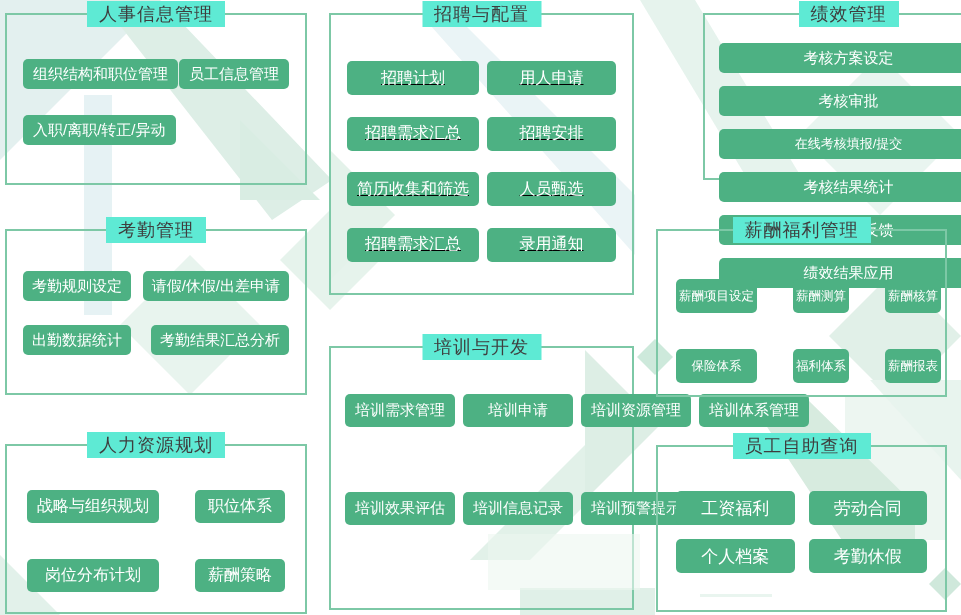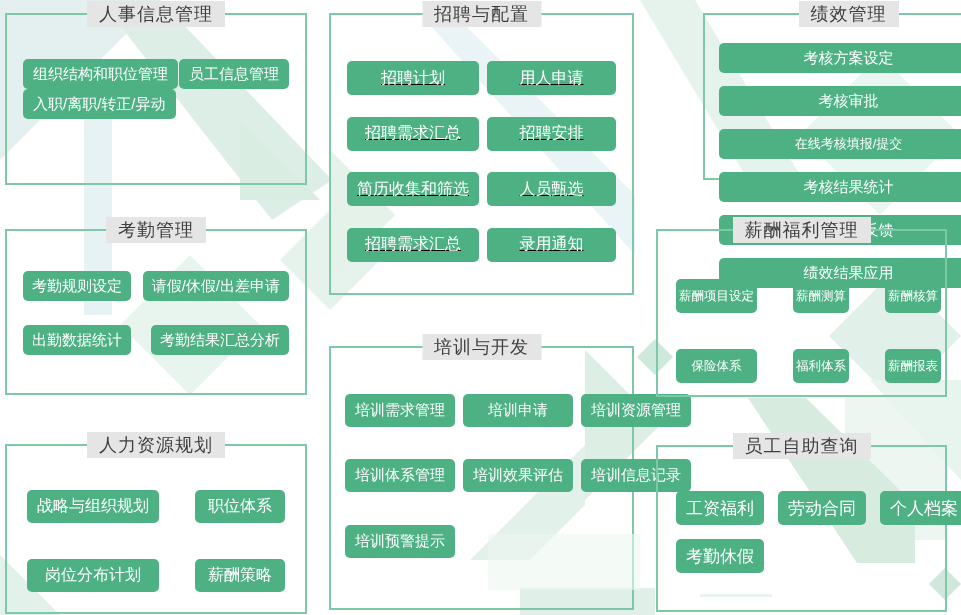--- a/index.html
+++ b/index.html
@@ -15,21 +15,21 @@
     position:absolute;
     border:2px solid #7dc8a6;
     box-sizing:border-box;
     background:transparent;
     z-index:2;
   }
   .section-title{
     position:absolute;
     top:-14px;left:50%;
     transform:translateX(-50%);
-    background:#e5e5e5;
+    background:#5eead4;
     padding:0 12px;
     font-size:18px;
     line-height:26px;
     color:#3e3e3e;
     letter-spacing:1px;
     white-space:nowrap;
   }
   .btn{
     background:#4db183;
     color:#ffffff;
@@ -46,48 +46,48 @@
     cursor:pointer;
   }
   
   .rows{display:flex;flex-direction:column;height:100%;box-sizing:border-box;}
   .row{display:flex;justify-content:space-between;align-items:center;}
   
   .grid{display:grid;height:100%;box-sizing:border-box;}
   .grid .btn{width:100%;box-sizing:border-box;}
 
   .sec-personnel{left:5px;top:13px;width:302px;height:172px;}
-  .sec-personnel .rows{padding:44px 16px 16px;}
+  .sec-personnel .rows{padding:44px 16px 16px;gap:26px;}
 
   .sec-attendance{left:5px;top:229px;width:302px;height:166px;}
   .sec-attendance .rows{padding:40px 16px 38px;gap:24px;}
   .sec-attendance .btn{padding:0 9px;}
 
   .sec-planning{left:5px;top:444px;width:302px;height:170px;}
   .sec-planning .grid{grid-template-columns:1fr 1fr;column-gap:16px;row-gap:24px;padding:44px 20px 32px;gap:36px;}
   .sec-planning .btn{height:33px;font-size:16px;}
 
   .sec-recruitment{left:329px;top:13px;width:305px;height:282px;}
   .sec-recruitment .grid{grid-template-columns:1fr 1fr;column-gap:8px;row-gap:20px;padding:46px 16px 30px;text-decoration:underline;}
   .sec-recruitment .btn{height:34px;font-size:16px;}
 
   .sec-training{left:329px;top:346px;width:305px;height:264px;}
-  .sec-training .grid{grid-template-columns:1fr 1fr 1fr;column-gap:8px;row-gap:16px;padding:46px 14px 34px;}
+  .sec-training .grid{grid-template-columns:1fr 1fr 1fr 1fr;column-gap:8px;row-gap:16px;padding:46px 14px 34px;}
   .sec-training .btn{height:33px;}
 
   .sec-performance{left:656px;top:13px;width:291px;height:167px;margin-left:47px;}
   .sec-performance .grid{grid-template-columns:1fr;column-gap:12px;row-gap:13px;padding:28px 14px 19px;}
   .sec-performance .btn.sm{font-size:13px;padding:0 4px;}
 
   .sec-compensation{left:656px;top:229px;width:291px;height:168px;}
   .sec-compensation .grid{grid-template-columns:1fr 1fr 1fr;column-gap:7px;row-gap:12px;padding:48px 18px 36px;gap:36px;}
   .sec-compensation .btn{height:34px;font-size:12.5px;padding:0 3px;}
 
   .sec-selfservice{left:656px;top:445px;width:291px;height:167px;}
-  .sec-selfservice .grid{grid-template-columns:1fr 1fr 1fr;column-gap:14px;row-gap:14px;padding:44px 18px 37px;}
+  .sec-selfservice .grid{grid-template-columns:1fr 1fr;column-gap:14px;row-gap:14px;padding:44px 18px 37px;}
   .sec-selfservice .btn{height:34px;font-size:17px;}
 
   #overlay-light{
     position:absolute;
     left:488px;top:534px;width:152px;height:56px;
     background:rgba(236,246,240,0.58);
     z-index:3;
     pointer-events:none;
   }
 </style>

